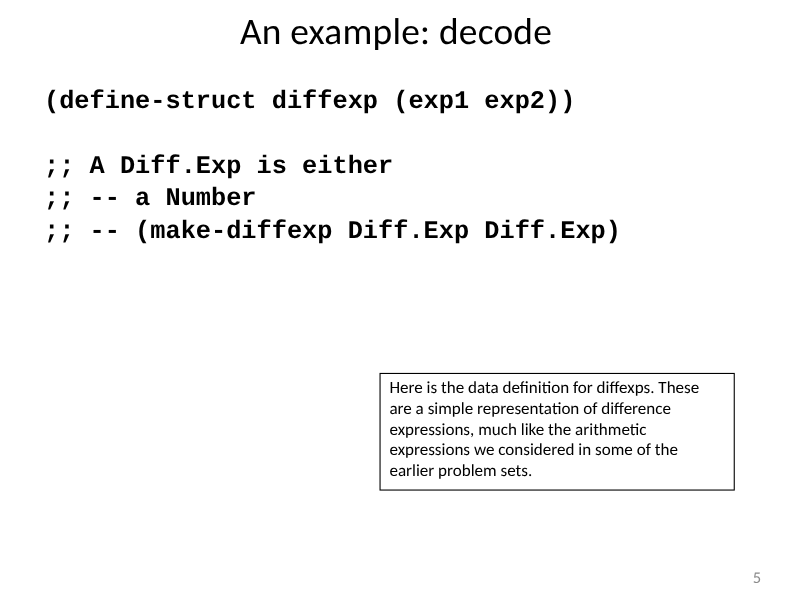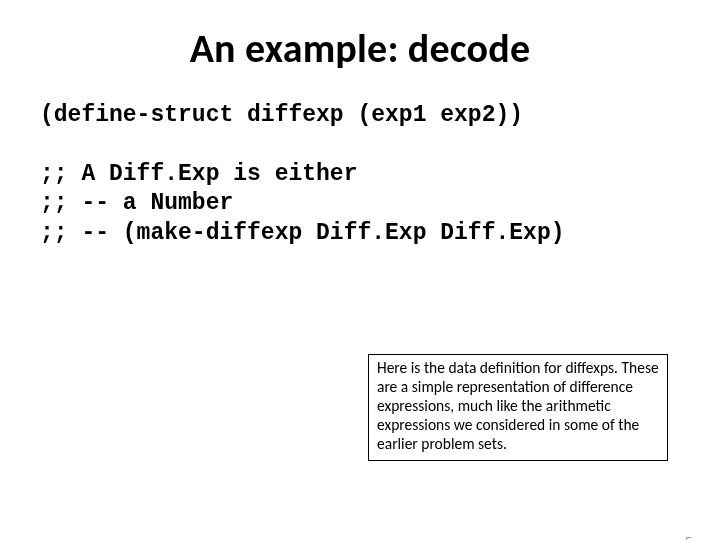--- a/index.html
+++ b/index.html
@@ -14,41 +14,41 @@
     position: relative;
   }
   .slide {
     width: 720px;
     height: 540px;
     position: relative;
     box-sizing: border-box;
   }
   .title {
     text-align: center;
-    font-size: 40px;
-    font-weight: 700;
-    margin-top: 24px;
+    font-size: 34px;
+    font-weight: 400;
+    margin-top: 9px;
     margin-bottom: 28px;
     letter-spacing: 0.2px;
   }
   .code-block {
     font-family: Consolas, "Courier New", monospace;
     font-size: 23px;
     font-weight: 600;
     line-height: 1.28;
     margin-left: 40px;
     margin-right: 30px;
     white-space: pre;
     color: #000000;
   }
   .note-box {
     position: absolute;
     right: 52px;
     top: 330px;
-    width: 300px;
+    width: 323px;
     border: 1px solid #000;
     background: #fff;
     padding: 4px 8px 6px 8px;
     font-size: 15.5px;
     line-height: 1.22;
     font-family: Calibri, "Segoe UI", Arial, sans-serif;
     color: #000;
     box-sizing: border-box;
   }
   .page-num {

